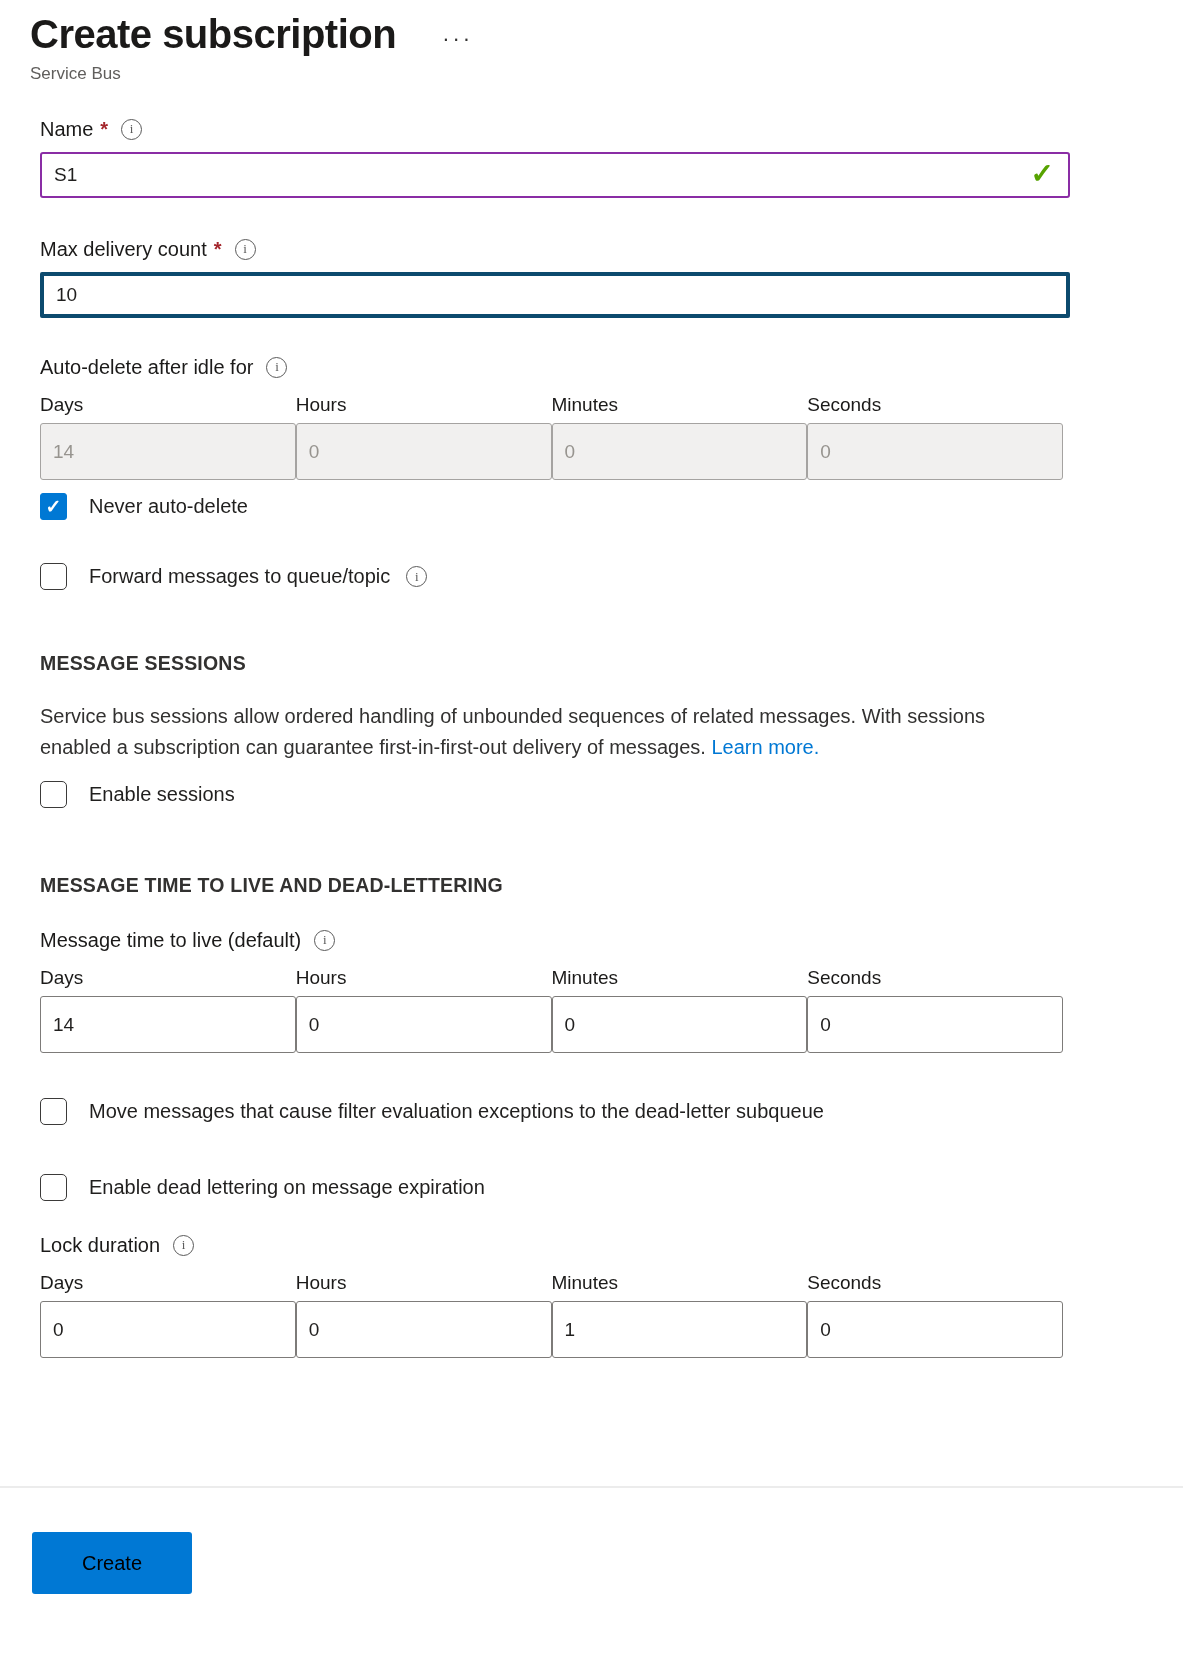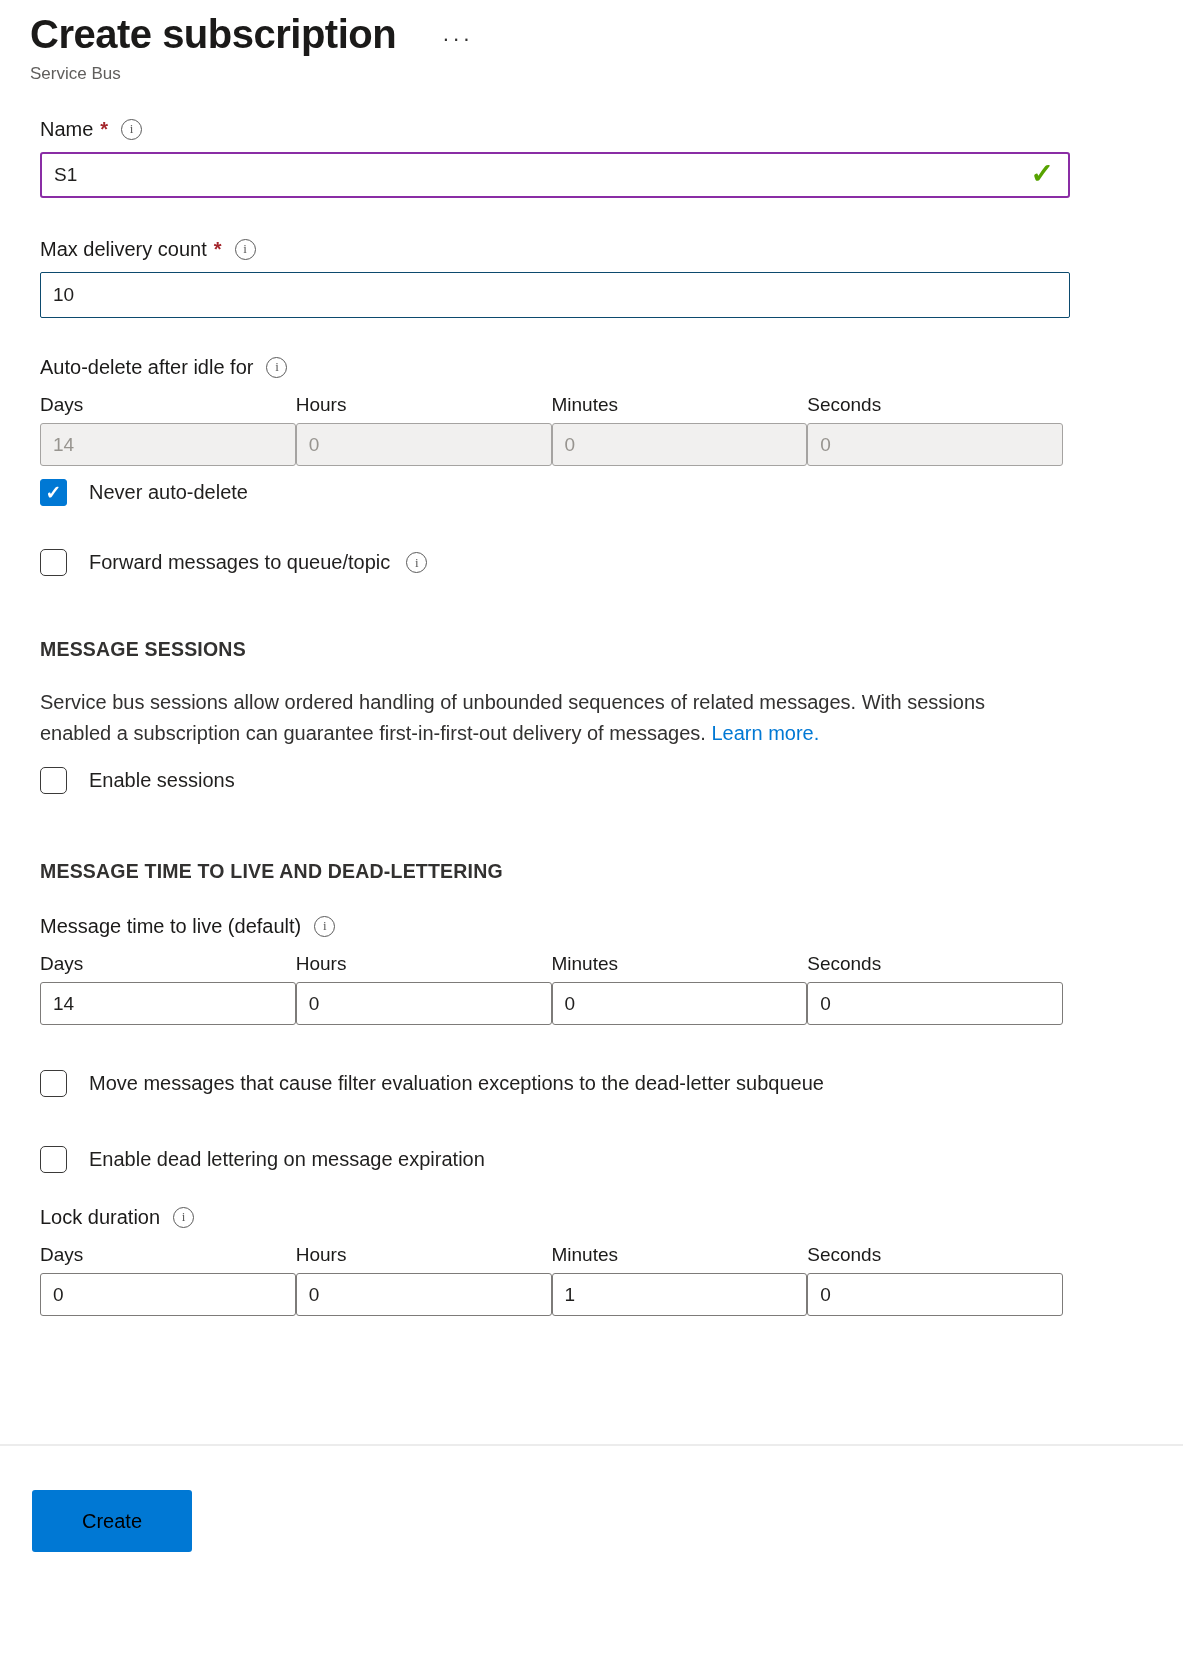--- a/index.html
+++ b/index.html
@@ -37,39 +37,39 @@
     border: 1px solid #5a5a5a; color: #5a5a5a;
     display: inline-flex; align-items: center; justify-content: center;
     font-size: 13px; font-family: "Liberation Serif", serif;
     margin-left: 4px; flex: 0 0 auto; cursor: pointer;
   }
 
   .text-input {
     width: 100%; height: 46px;
     font-size: 19px; color: #201f1e;
     padding: 0 44px 0 12px;
-    border: 1px solid #0c4a6e; border-radius: 2px;
+    border: 4px solid #0c4a6e; border-radius: 2px;
     font-family: "Liberation Sans", sans-serif;
     background: #fff; outline: none;
   }
   .input-wrap { position: relative; }
   .input-wrap.valid .text-input { border: 2px solid #8a2da5; border-radius: 3px; }
   .valid-check {
     position: absolute; right: 16px; top: 50%; transform: translateY(-54%);
     color: #57a300; font-size: 28px; font-weight: 700; pointer-events: none;
   }
 
   
   .dur-grid {
     display: grid; grid-template-columns: repeat(4, 1fr);
     width: 1023px;
   }
   .dur-label { font-size: 19px; color: #1b1a19; margin-bottom: 7px; }
   .dur-input {
-    width: 100%; height: 43px; font-size: 19px; color: #201f1e;
+    width: 100%; height: 57px; font-size: 19px; color: #201f1e;
     border: 1px solid #7d7b79; border-radius: 3px; padding: 0 12px;
     font-family: "Liberation Sans", sans-serif; background: #fff; outline: none;
   }
   .dur-input.dis {
     background: #f1f0ef; border-color: #a5a3a1; color: #97948f;
   }
 
   
   .cb-row { display: flex; align-items: center; gap: 22px; cursor: pointer; }
   .cb-box {

